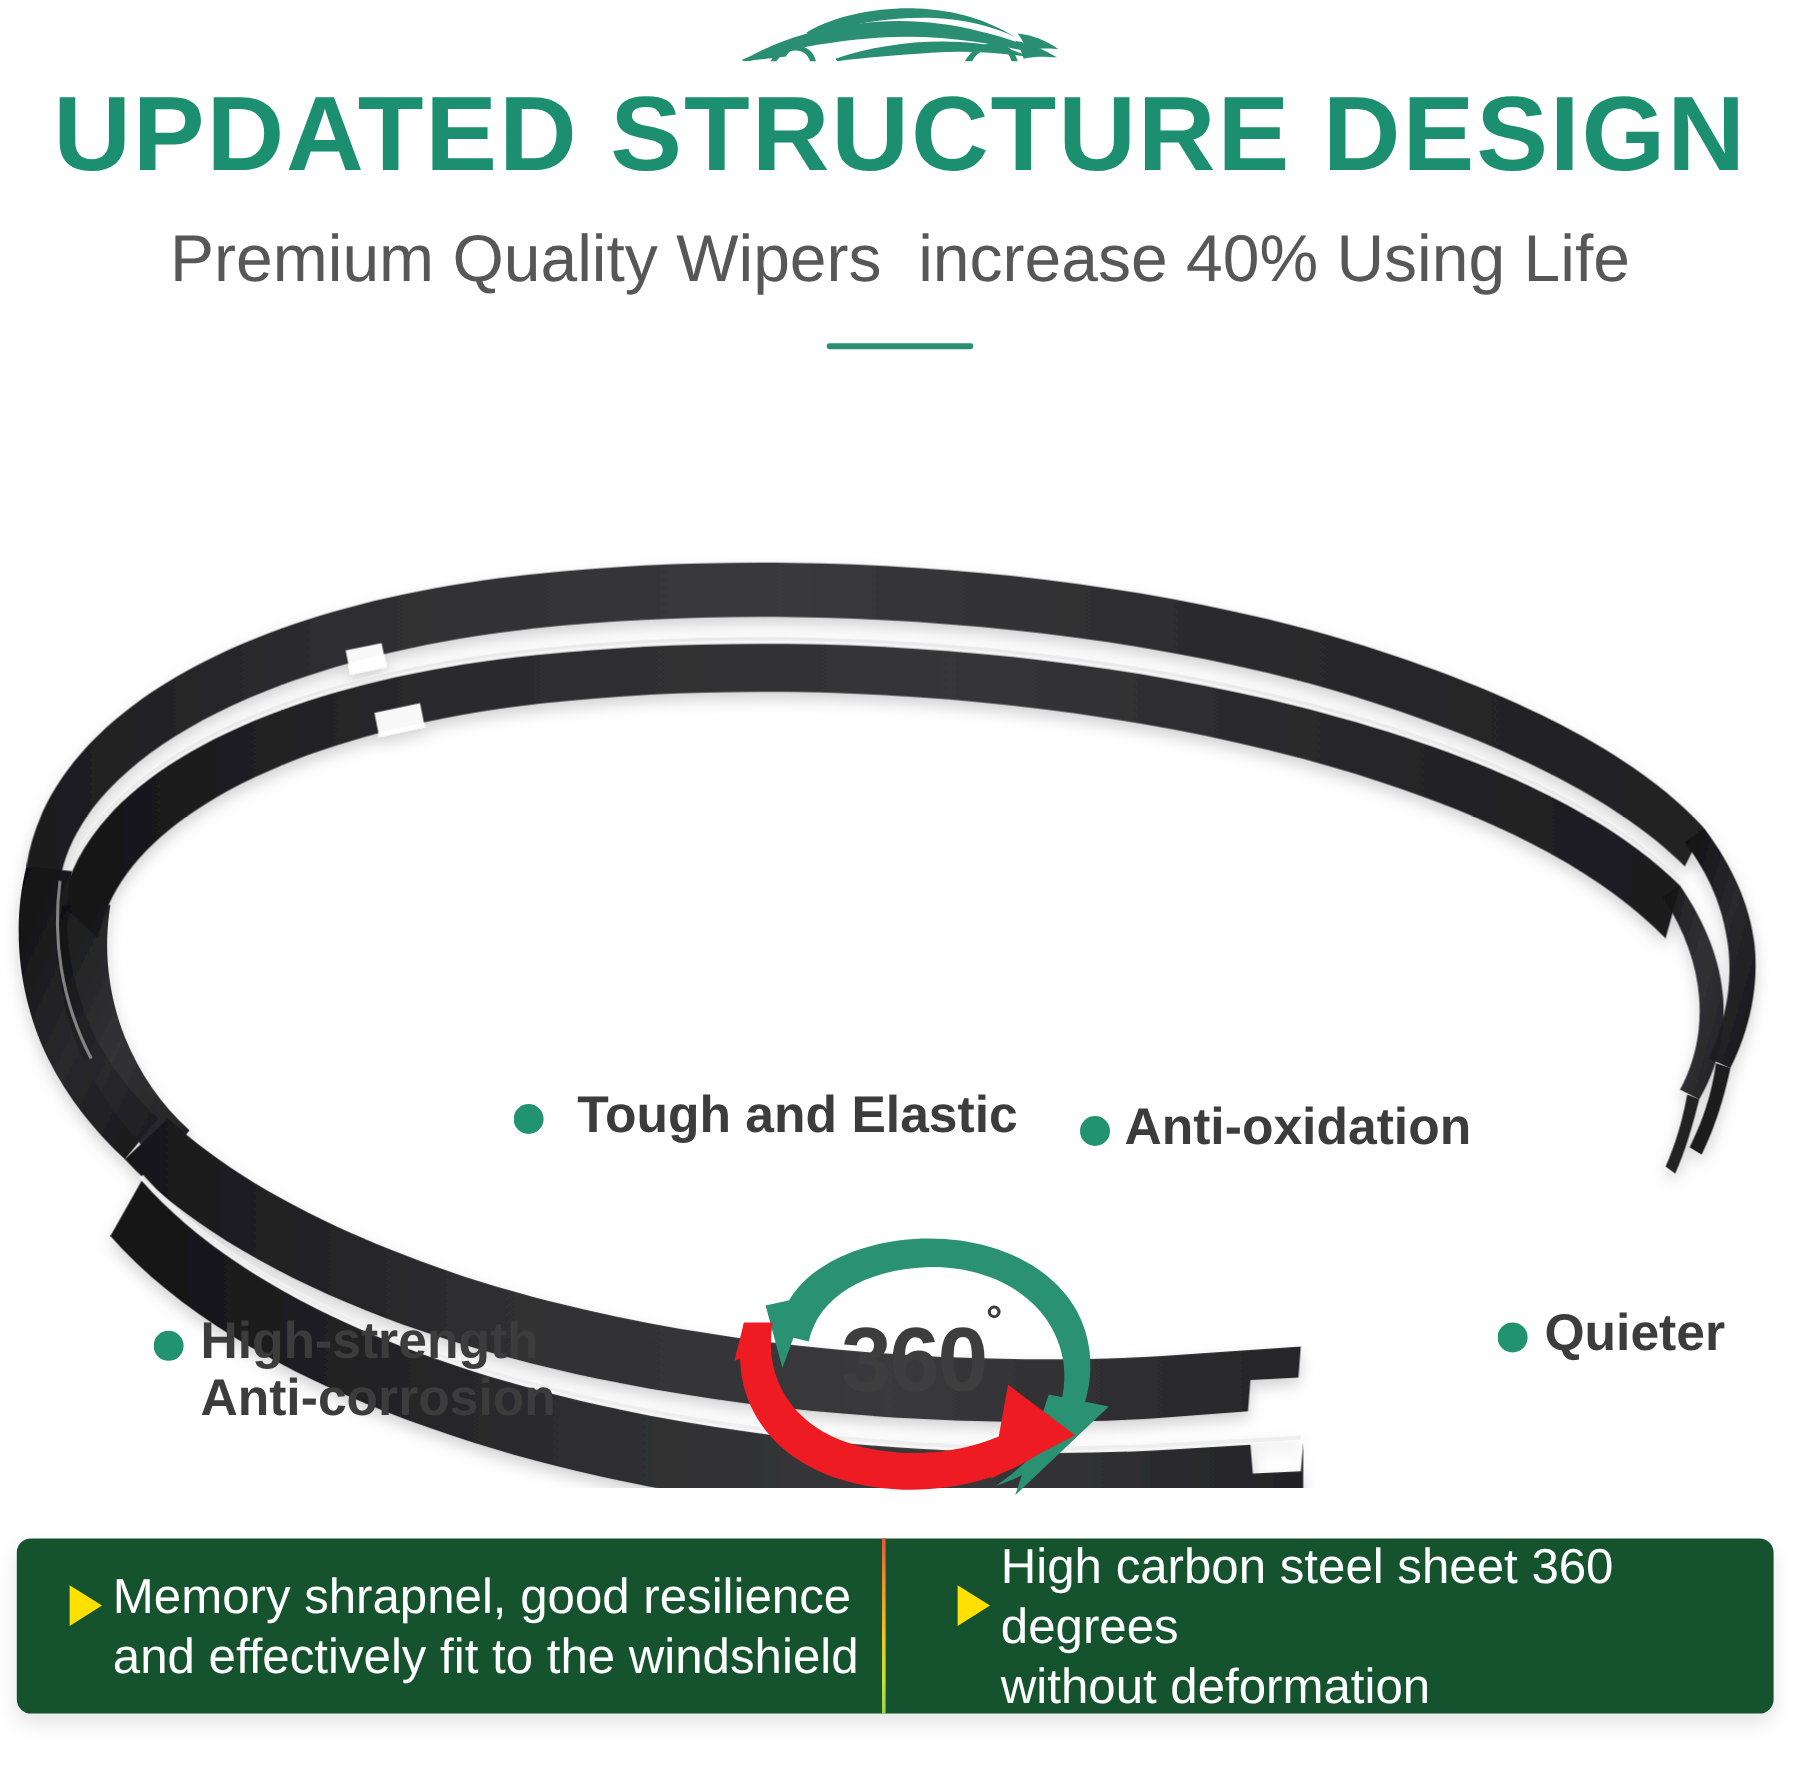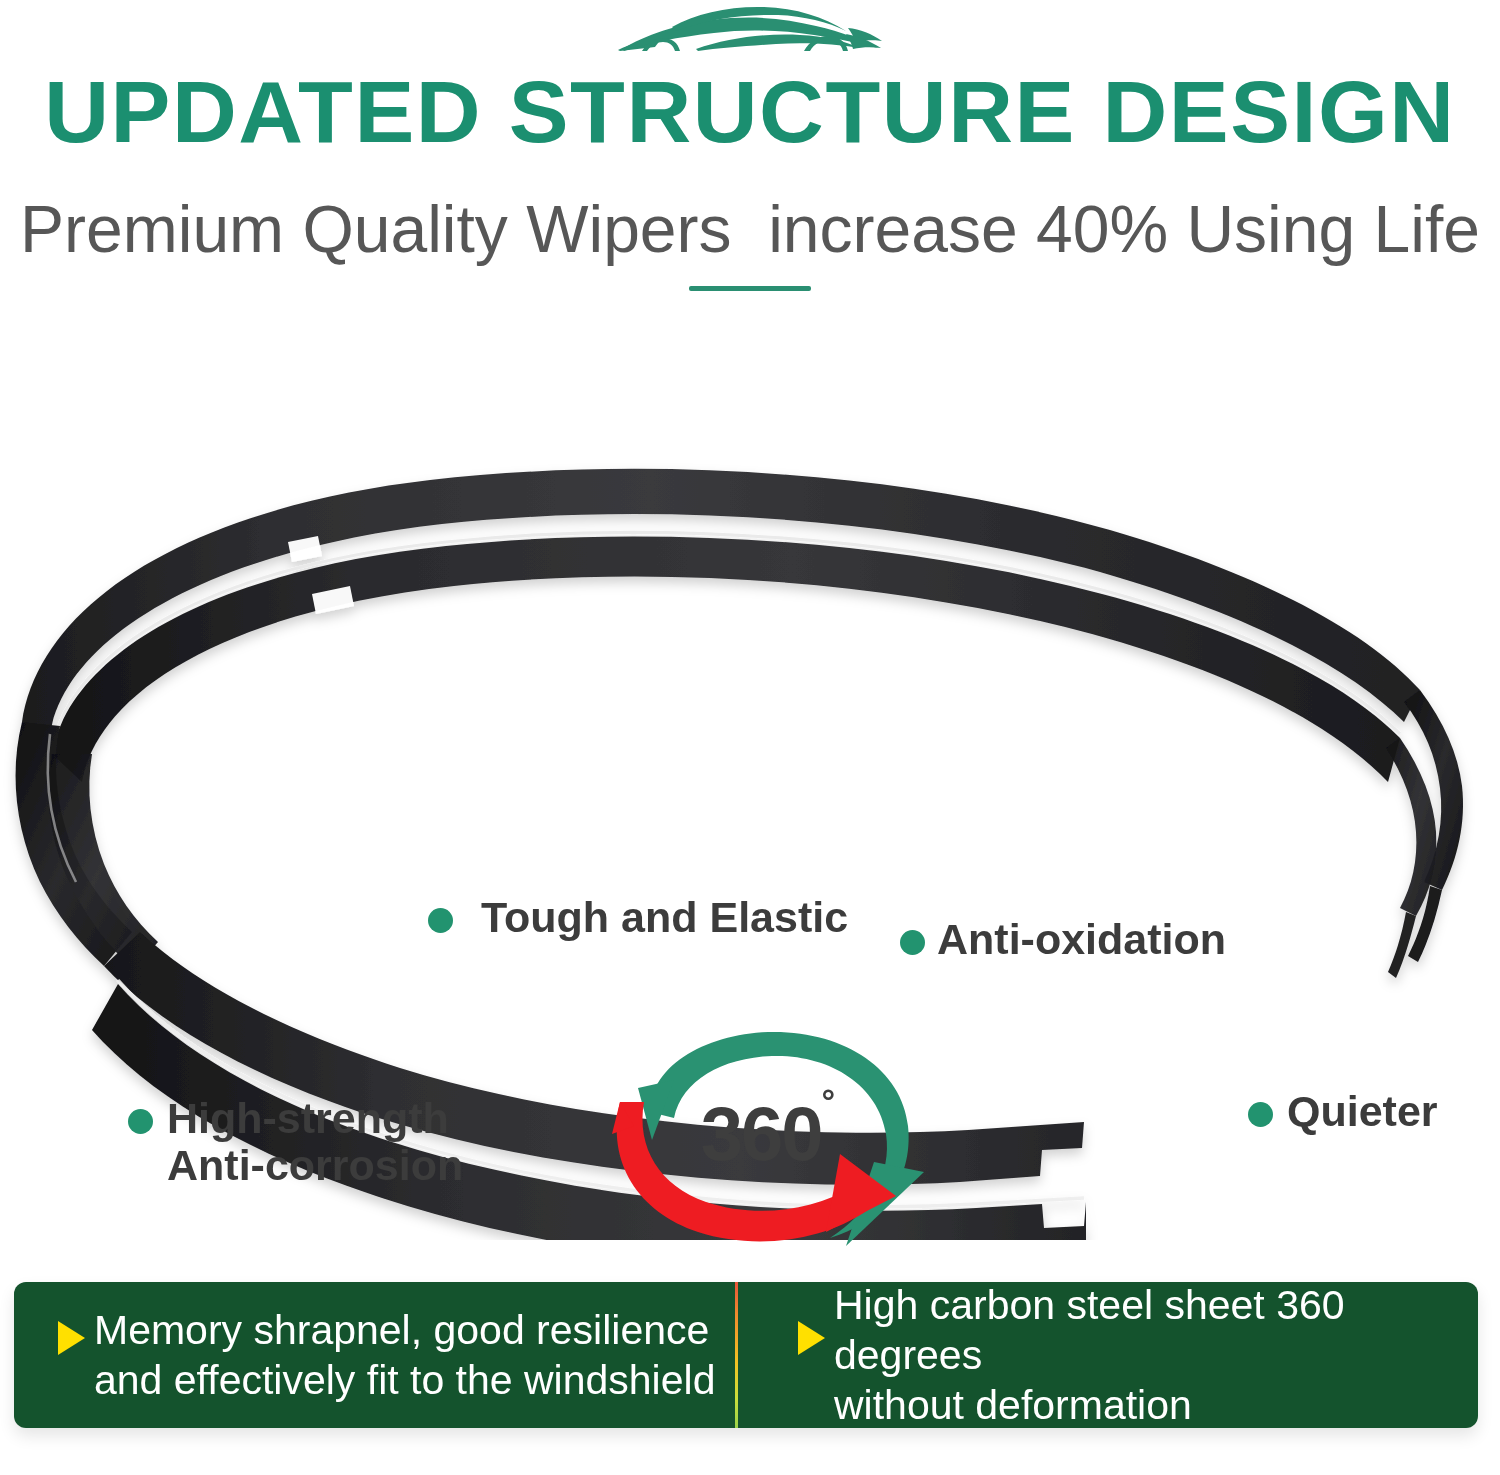--- a/index.html
+++ b/index.html
@@ -41,26 +41,26 @@
     font-size: 88px;
     line-height: 96px;
     font-weight: bold;
     letter-spacing: 1.5px;
     color: #1b8f70;
     transform: scaleX(1.02);
     white-space: nowrap;
   }
   #subtitle {
     position: absolute;
-    top: 196px;
+    top: 182px;
     left: 0;
     width: 1500px;
     text-align: center;
     font-family: "Liberation Sans Narrow", "Liberation Sans", sans-serif;
-    font-size: 66px;
+    font-size: 55px;
     line-height: 66px;
     font-weight: normal;
     color: #575757;
     white-space: pre;
   }
   #title-underline {
     position: absolute;
     top: 286px;
     left: 50%;
     transform: translateX(-50%);
@@ -102,21 +102,21 @@
     margin-top: 14px;
   }
   .feature .label {
     font-family: "Liberation Sans Narrow", "Liberation Sans", sans-serif;
     font-size: 43px;
     line-height: 47px;
     font-weight: bold;
     color: #3c3c3c;
     letter-spacing: 0px;
   }
-  #feature-tough   { left: 428px; top: 564px; gap: 28px; }
+  #feature-tough   { left: 428px; top: 576px; gap: 28px; }
   #feature-anti    { left: 900px; top: 586px; gap: 12px; }
   #feature-high    { left: 128px; top: 765px; justify-content: space-between; }
   #feature-quiet   { left: 1248px; top: 758px; }
 
   
   #badge-360 {
     position: absolute;
     left: 578px;
     top: 692px;
     width: 376px;

